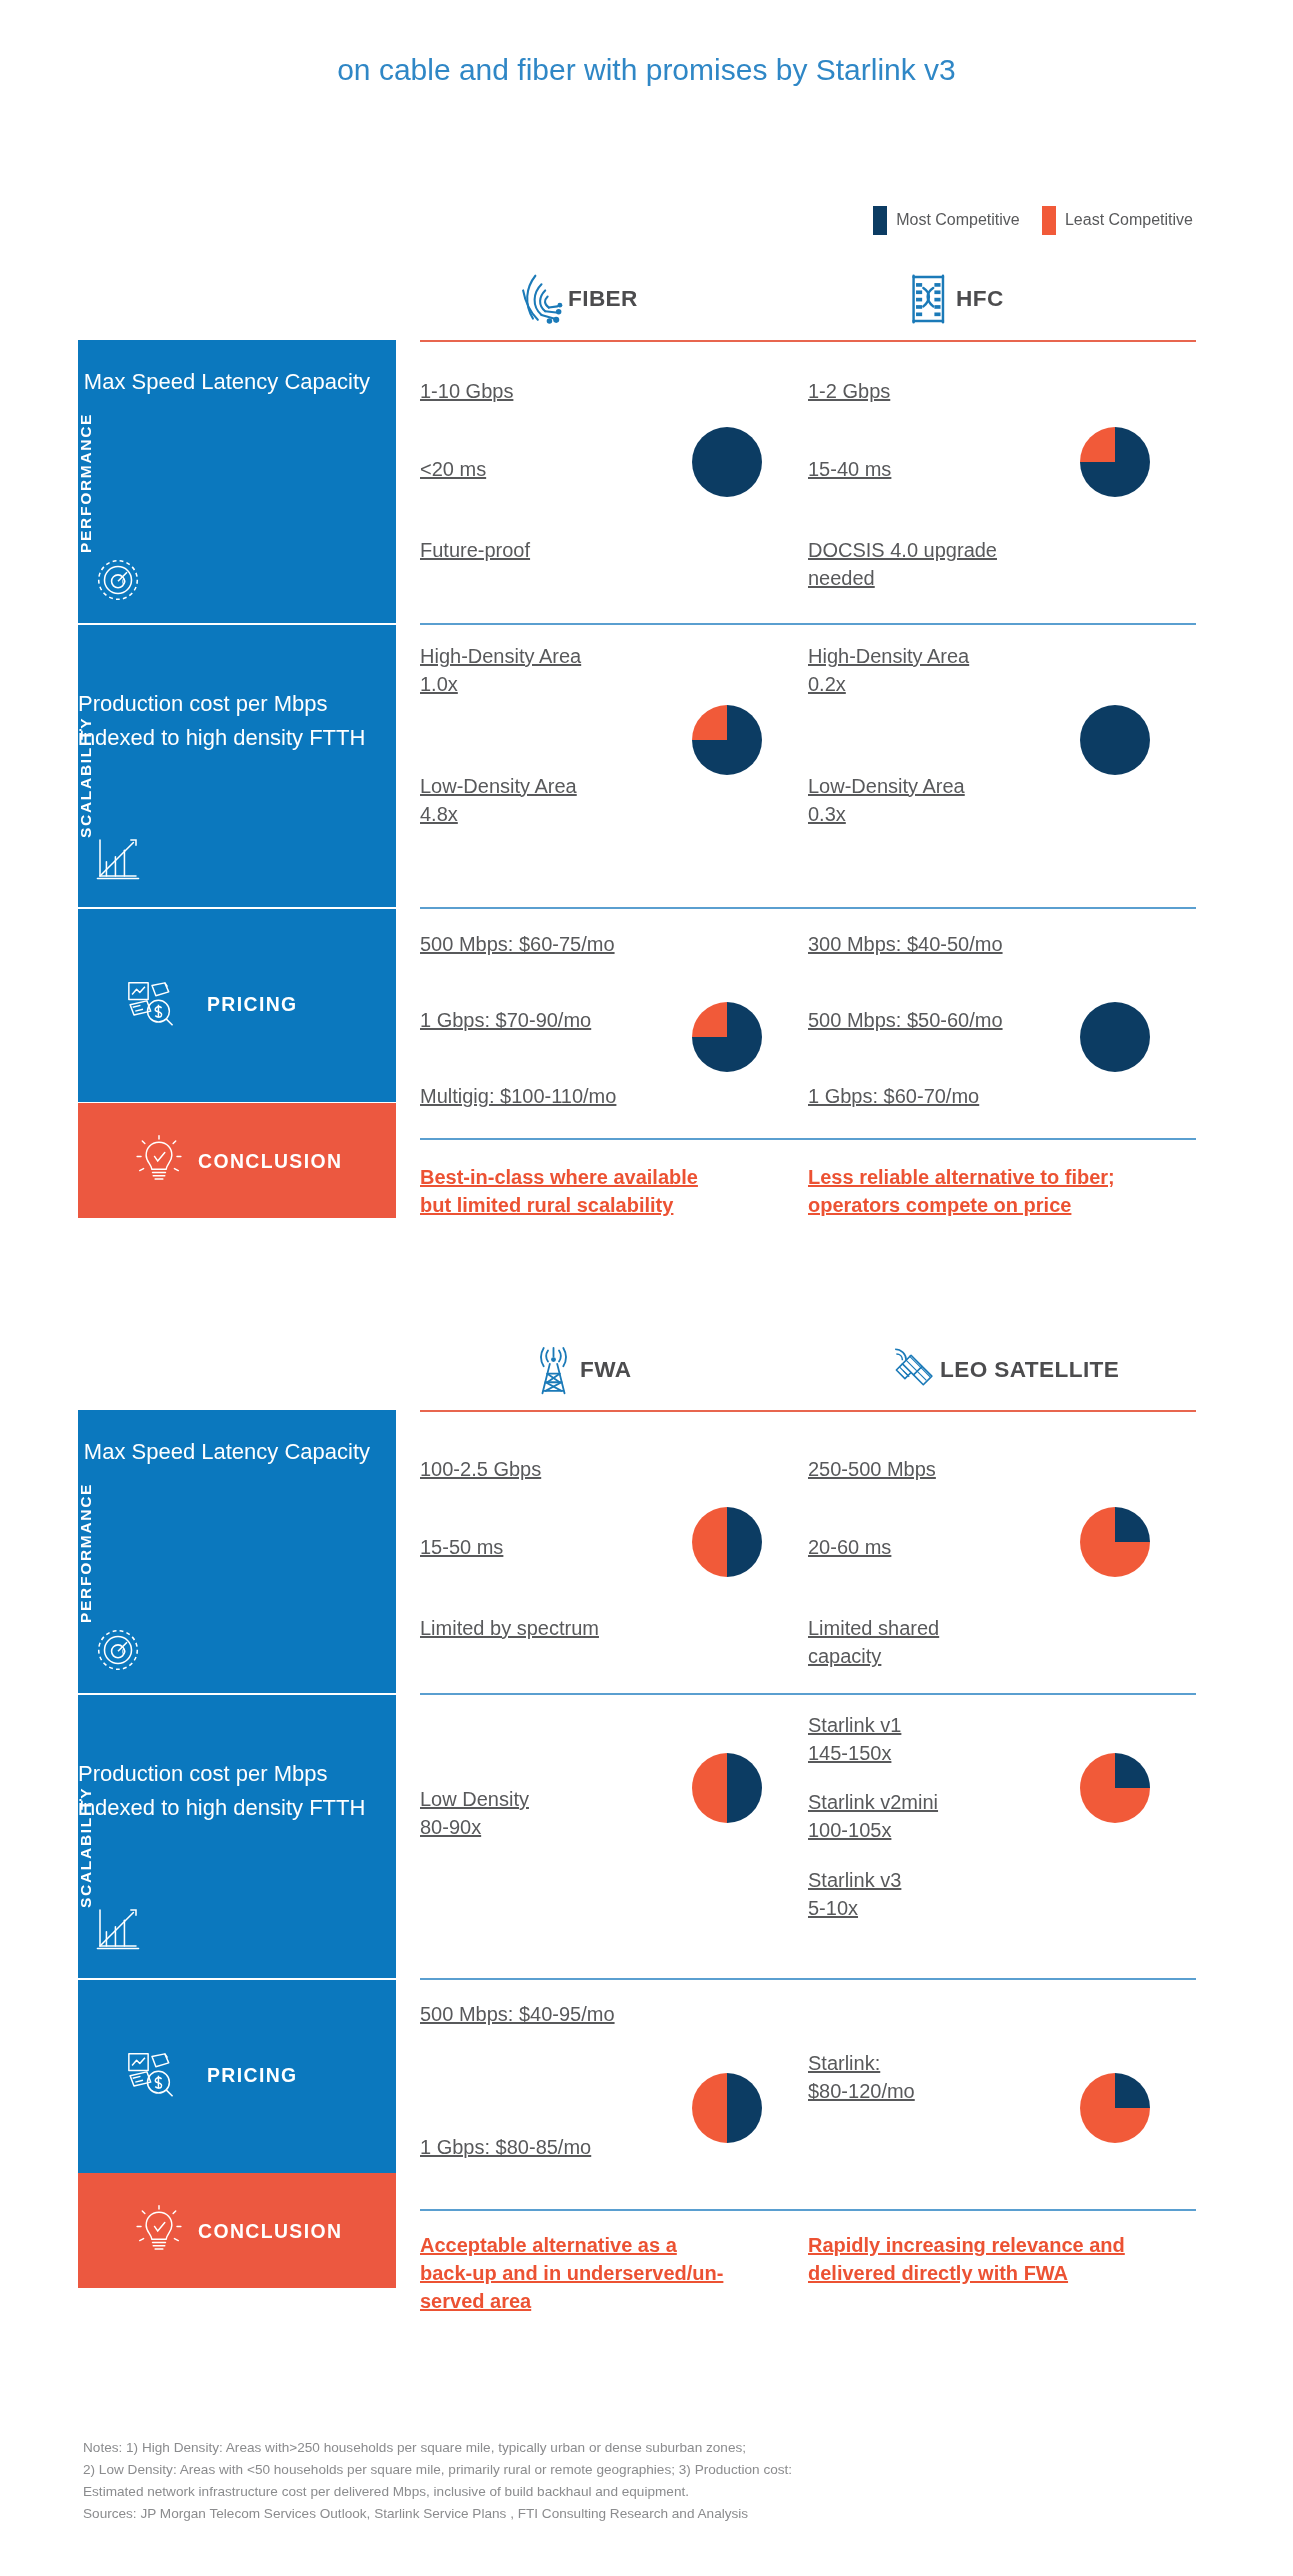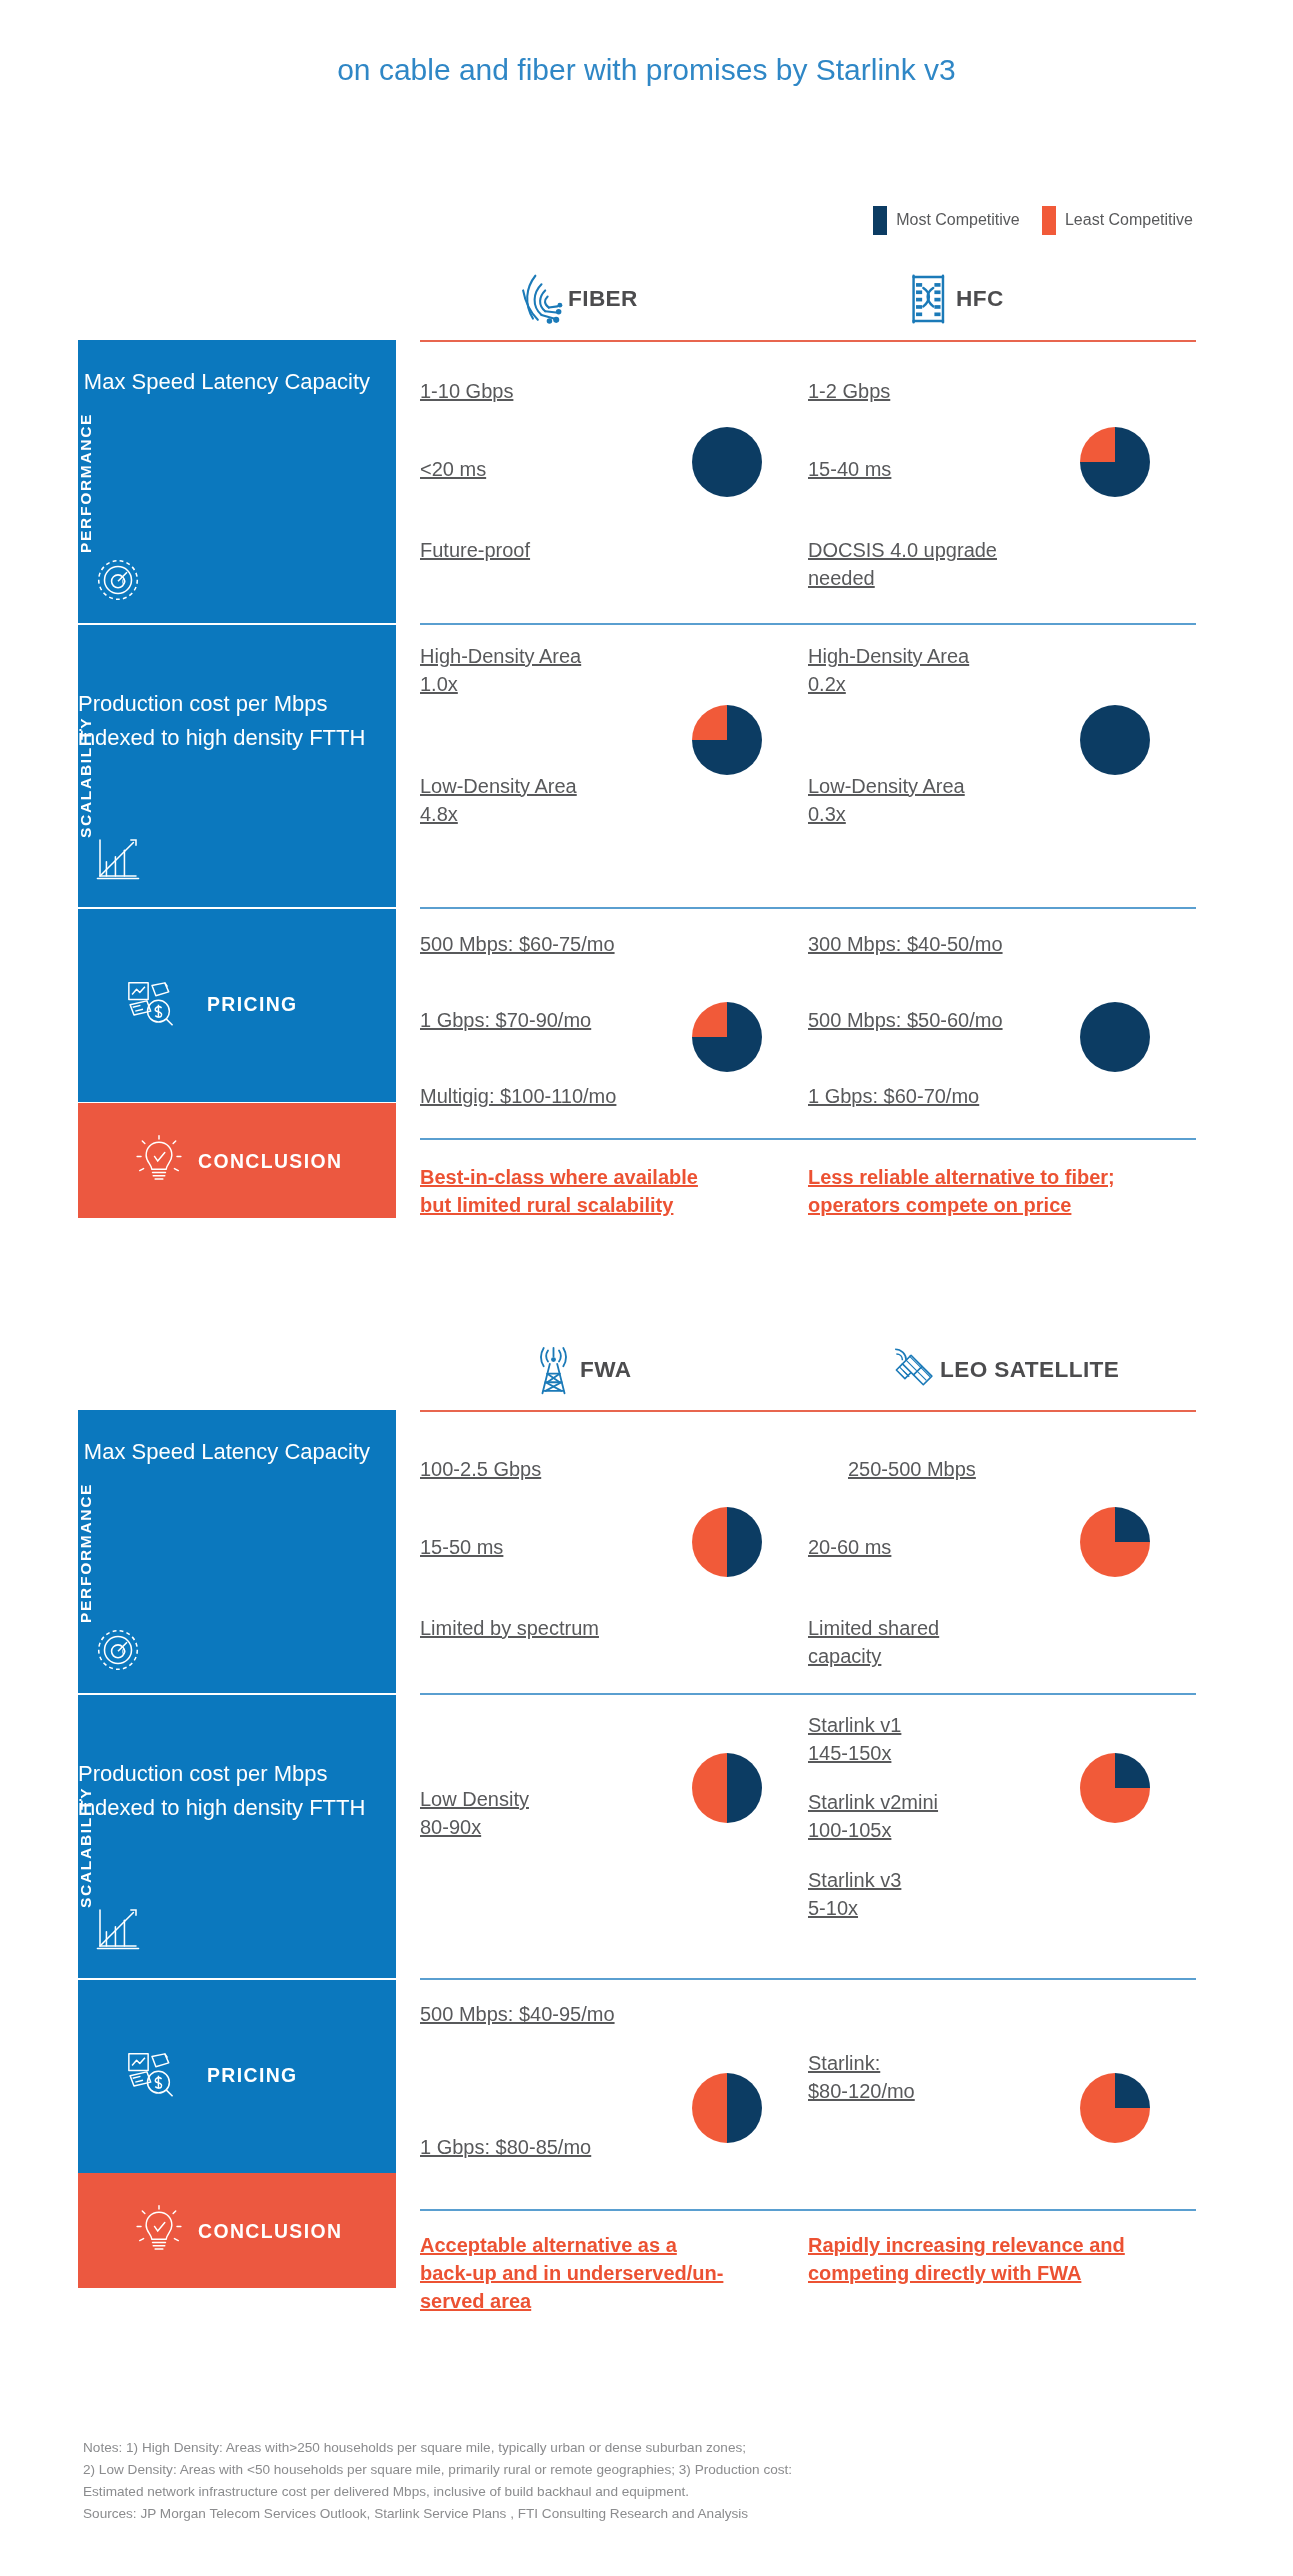--- a/index.html
+++ b/index.html
@@ -475,21 +475,21 @@
     <div class="pie" style="top:2073px; left:272px; background: conic-gradient(#f15a39 0deg 180deg, #0c3c63 180deg 360deg); transform: rotate(180deg);"></div>
 
     <div class="rule blue" style="top:2209px;"></div>
     <div class="cell-text concl" style="top:2231px; left:0; width:362px;">Acceptable alternative as a
 back-up and in underserved/un-
 served area</div>
   </div>
 
   <div class="data-col" style="left:808px; top:0;">
     <div class="rule orange" style="top:1410px;"></div>
-    <div class="cell-text" style="top:1455px; left:0;margin-left:40px;">250-500 Mbps</div>
+    <div class="cell-text" style="top:1455px; left:0;">250-500 Mbps</div>
     <div class="cell-text" style="top:1533px; left:0;">20-60 ms</div>
     <div class="cell-text" style="top:1614px; left:0;">Limited shared
 capacity</div>
     <div class="pie" style="top:1507px; left:272px; background: conic-gradient(#0c3c63 0deg 90deg, #f15a39 90deg 360deg);"></div>
 
     <div class="rule blue" style="top:1693px;"></div>
     <div class="cell-text" style="top:1711px; left:0;">Starlink v1
 145-150x</div>
     <div class="cell-text" style="top:1788px; left:0;">Starlink v2mini
 100-105x</div>
@@ -497,21 +497,21 @@
 5-10x</div>
     <div class="pie" style="top:1753px; left:272px; background: conic-gradient(#0c3c63 0deg 90deg, #f15a39 90deg 360deg);"></div>
 
     <div class="rule blue" style="top:1978px;"></div>
     <div class="cell-text" style="top:2049px; left:0;">Starlink:
 $80-120/mo</div>
     <div class="pie" style="top:2073px; left:272px; background: conic-gradient(#0c3c63 0deg 90deg, #f15a39 90deg 360deg);"></div>
 
     <div class="rule blue" style="top:2209px;"></div>
     <div class="cell-text concl" style="top:2231px; left:0; width:382px;">Rapidly increasing relevance and
-competing directly with FWA</div>
+delivered directly with FWA</div>
   </div>
 
   <div class="notes">Notes: 1) High Density: Areas with&gt;250 households per square mile, typically urban or dense suburban zones;
 2) Low Density: Areas with &lt;50 households per square mile, primarily rural or remote geographies; 3) Production cost:
 Estimated network infrastructure cost per delivered Mbps, inclusive of build backhaul and equipment.
 Sources: JP Morgan Telecom Services Outlook, Starlink Service Plans , FTI Consulting Research and Analysis</div>
 
 </div>
 
 

